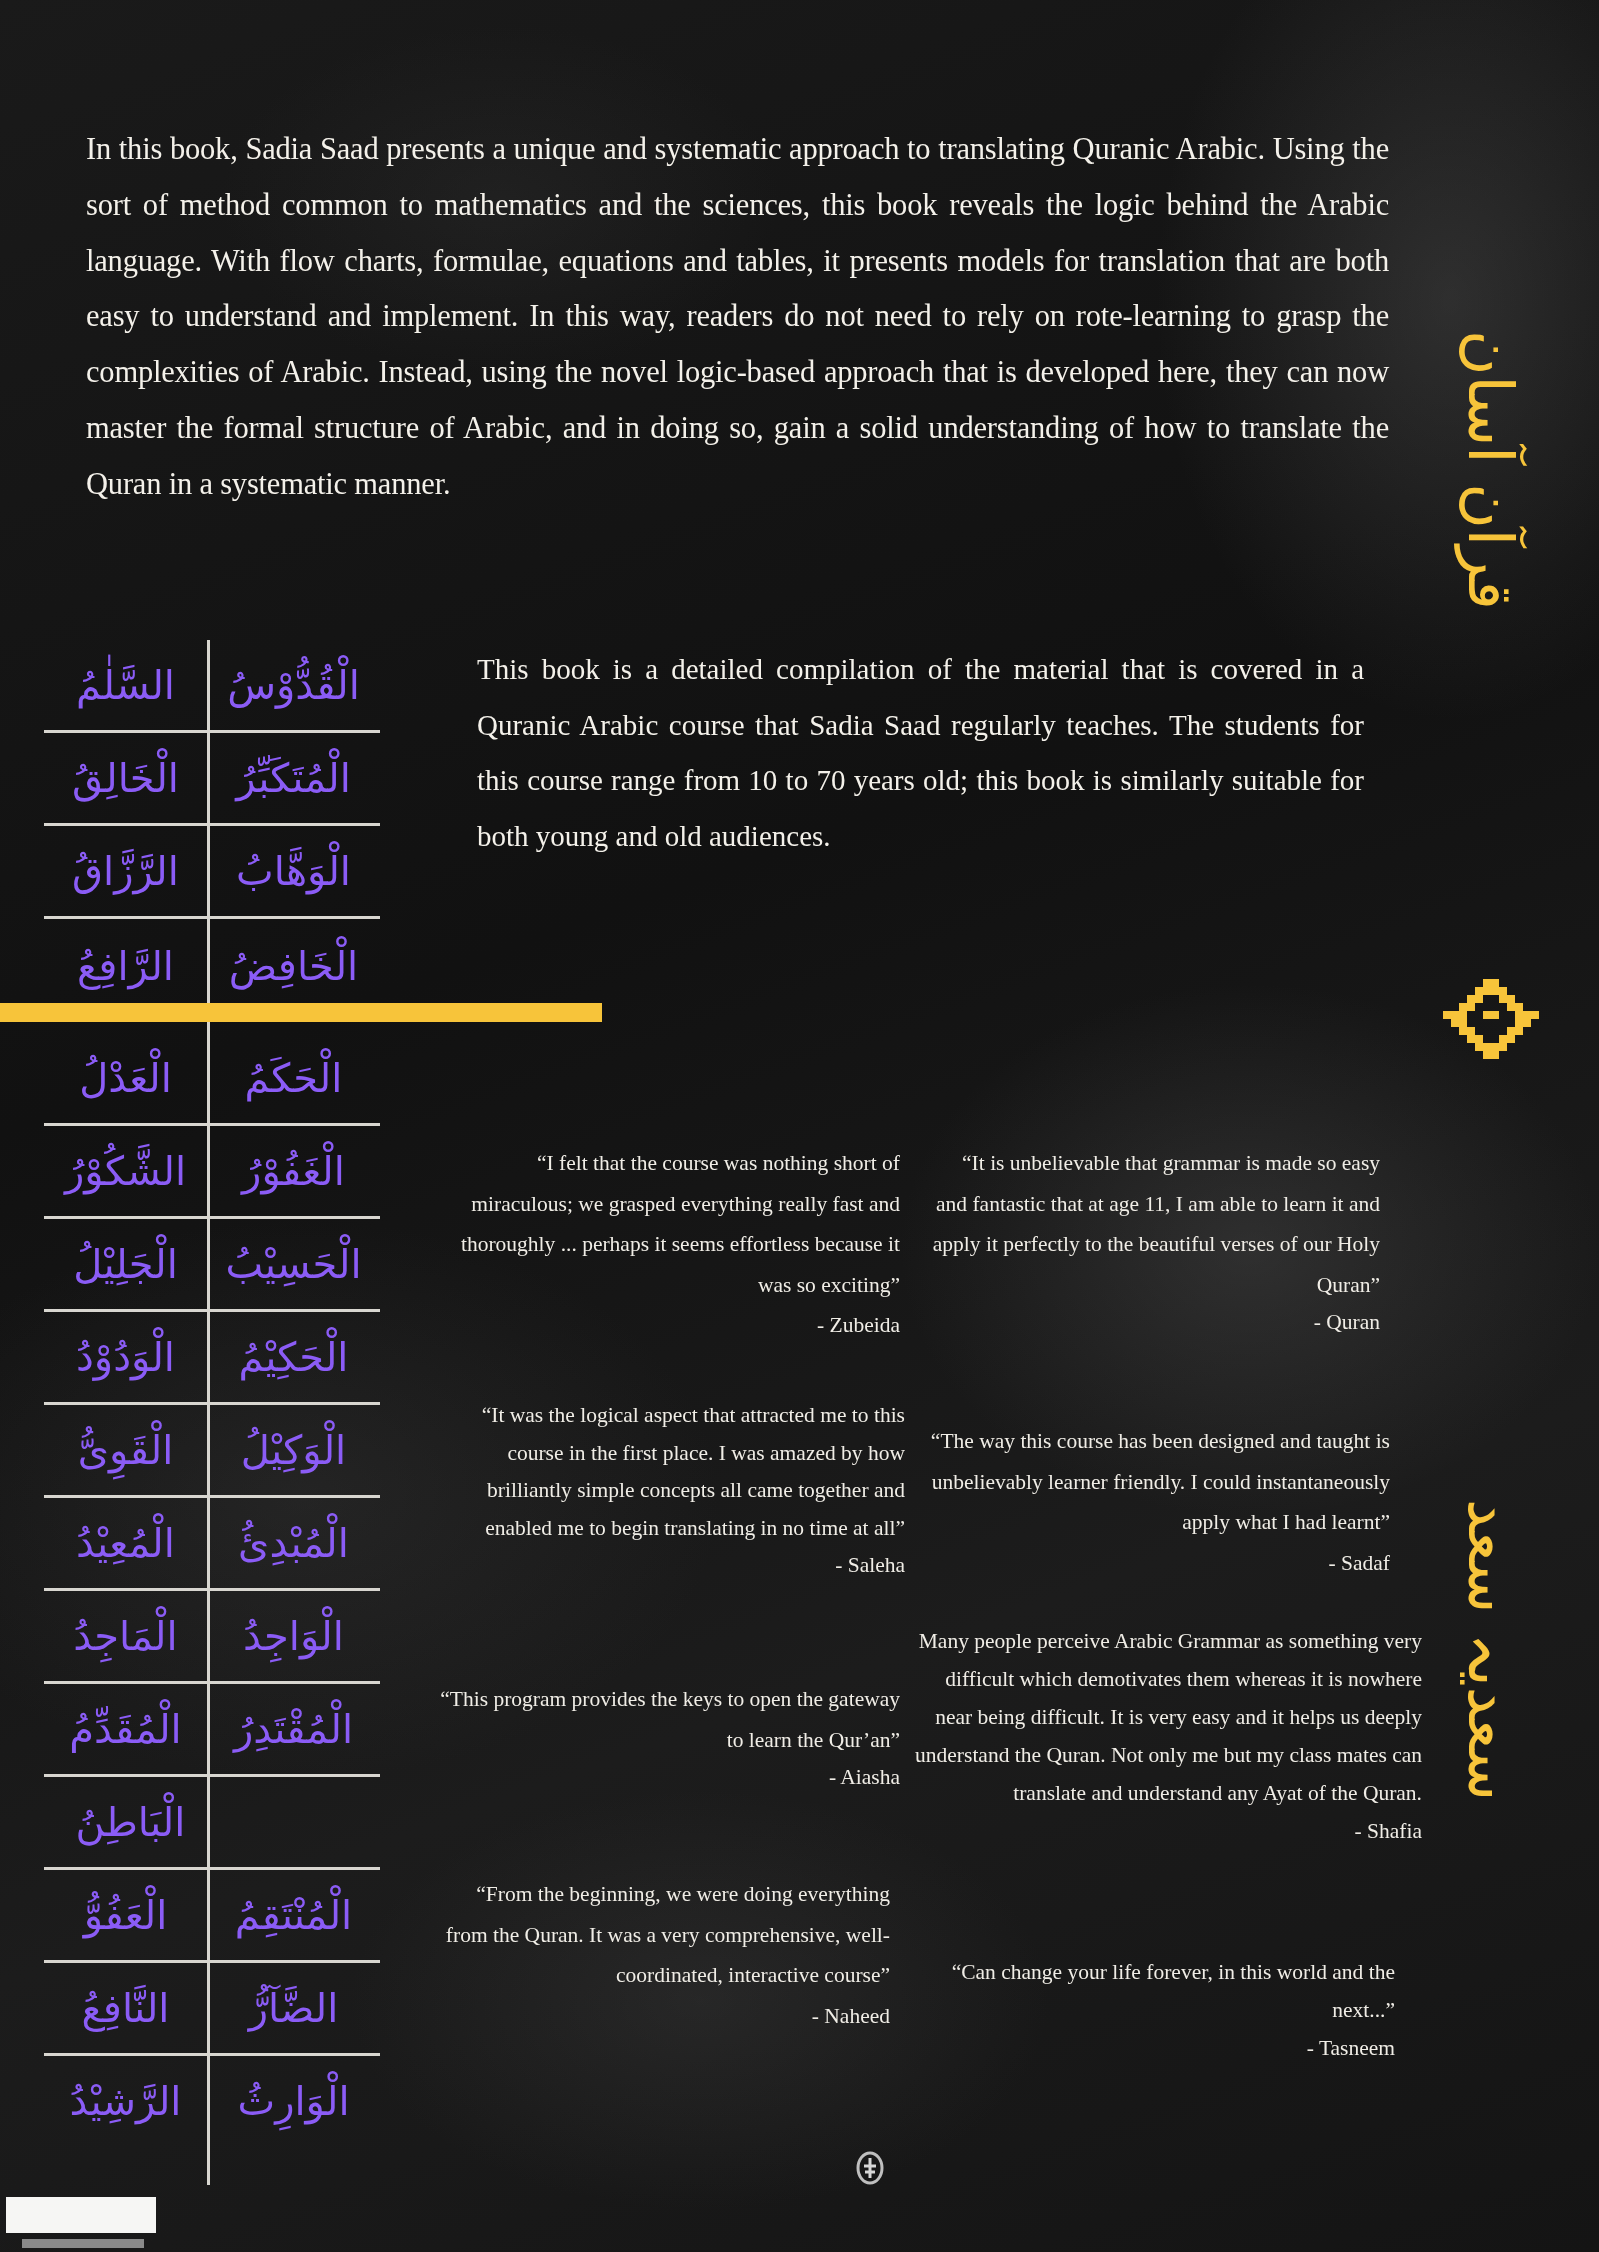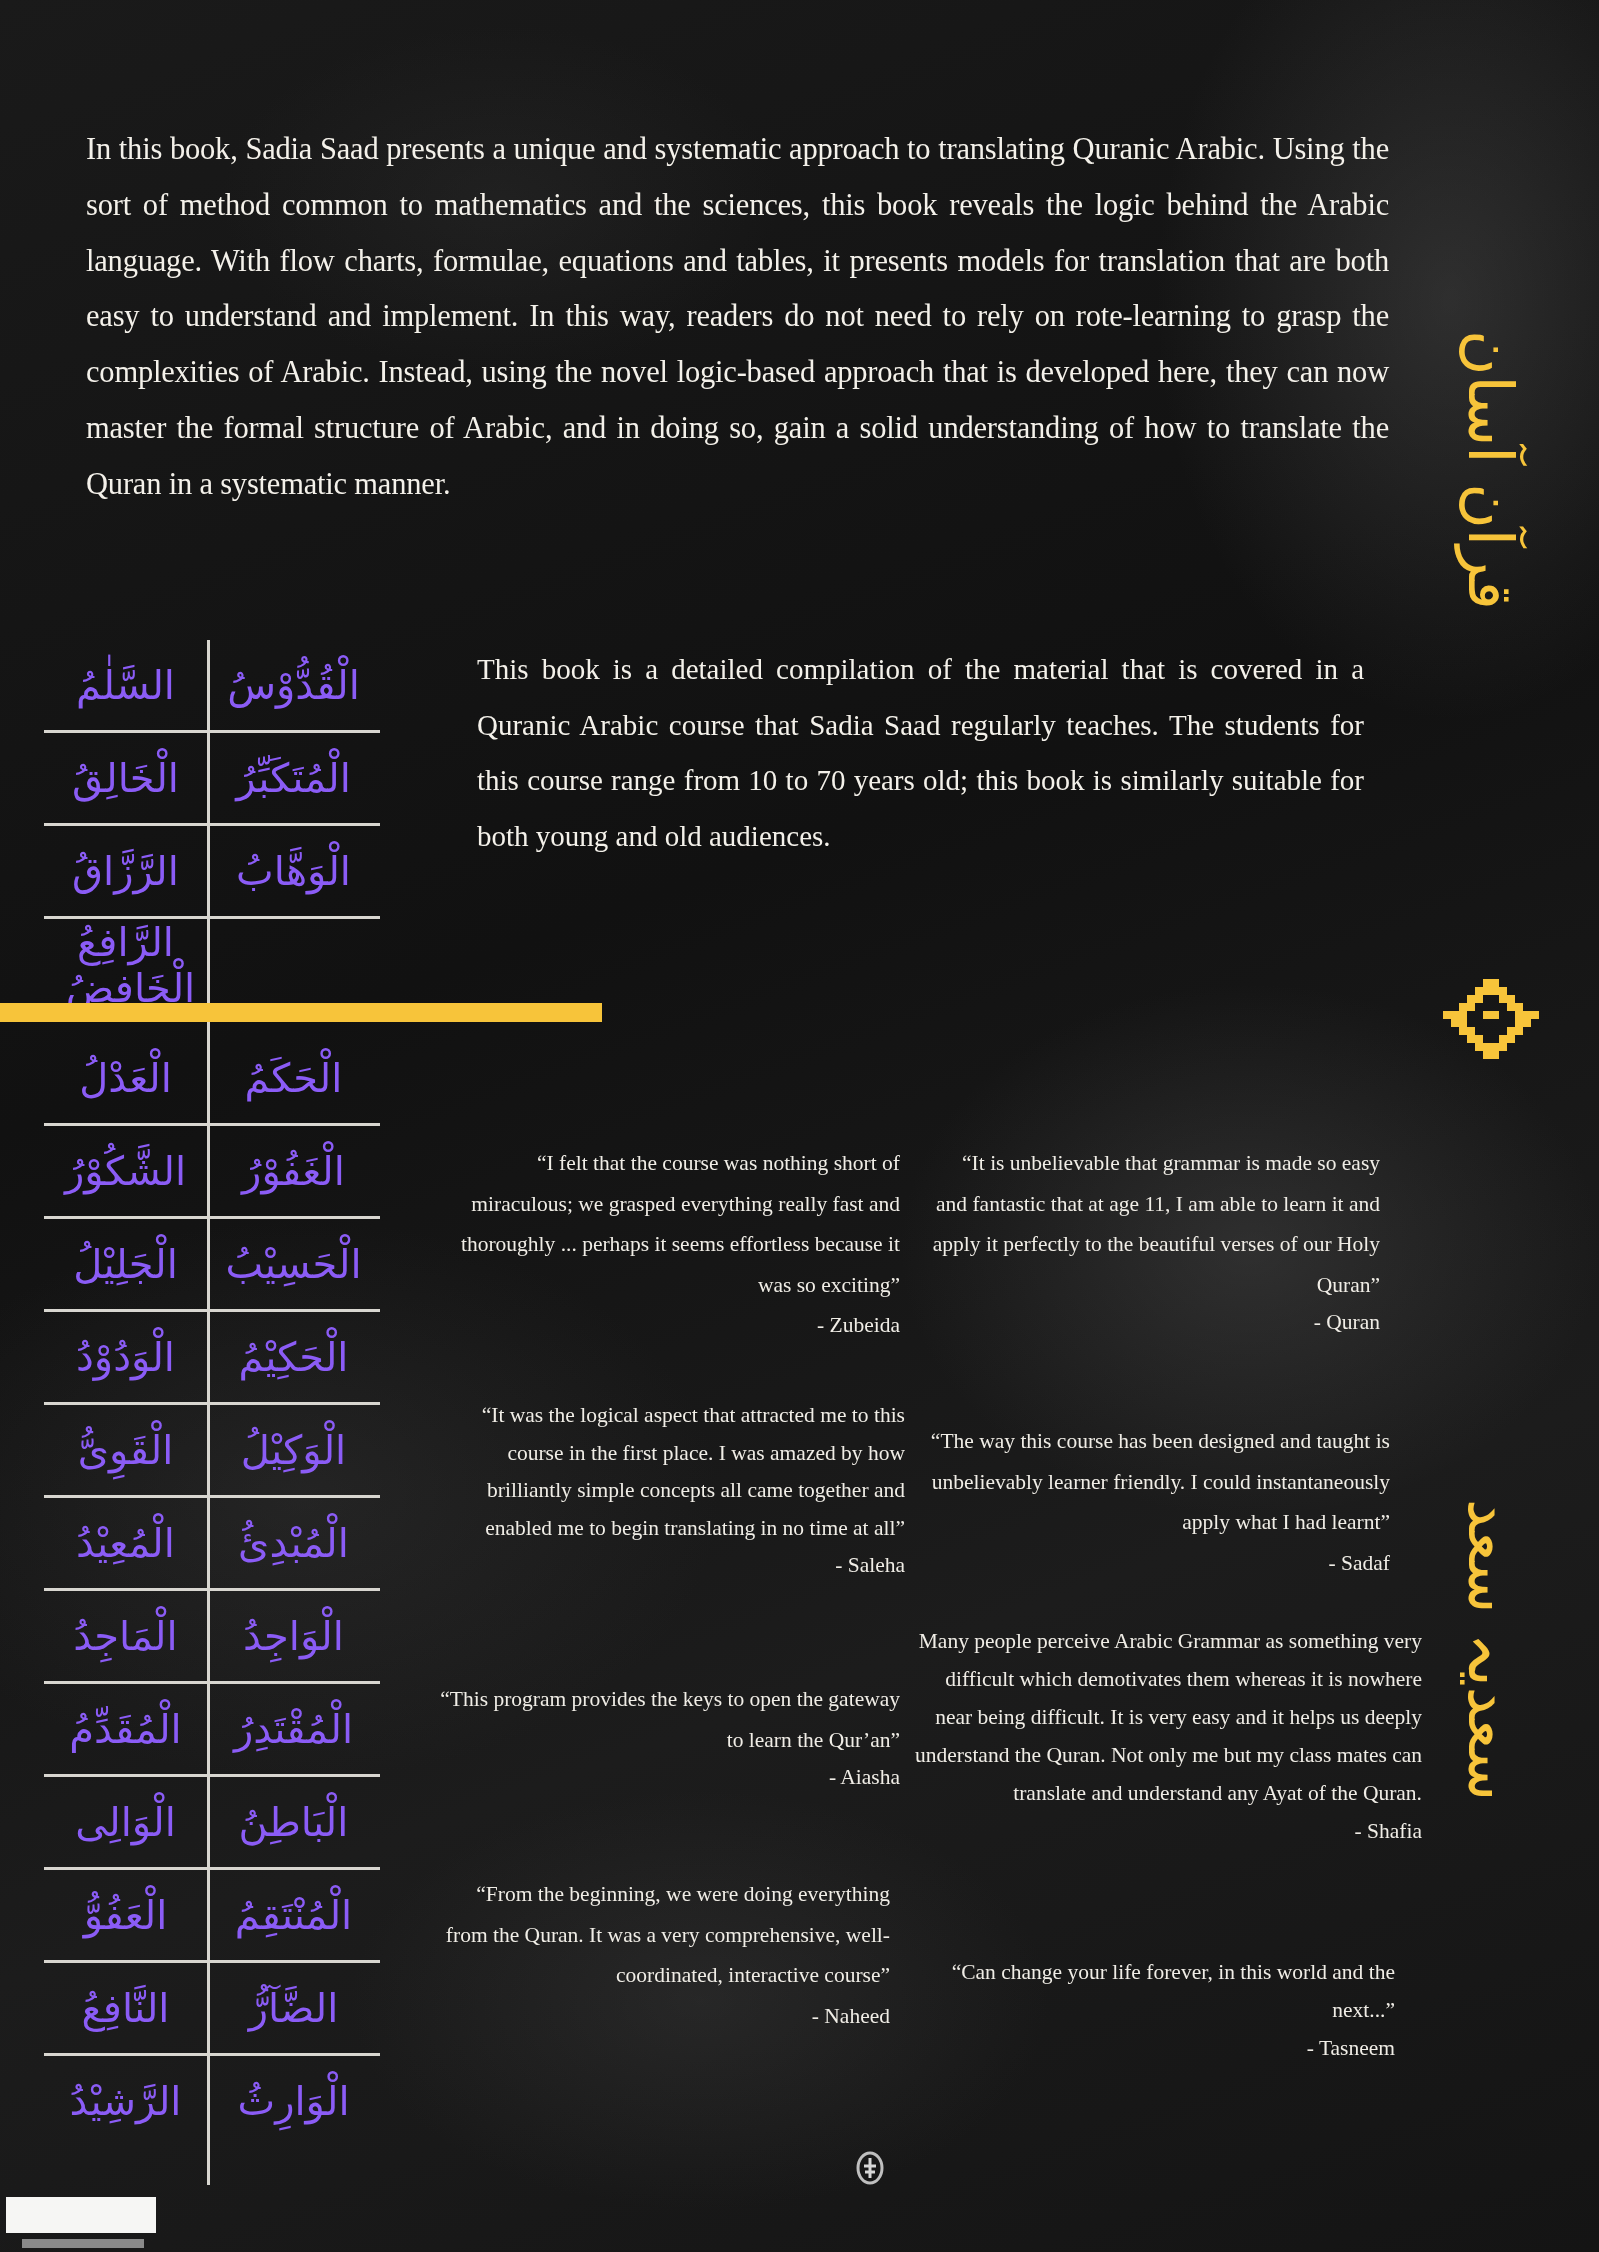--- a/index.html
+++ b/index.html
@@ -31,21 +31,21 @@
   }
   .names-divider {
     position:absolute; left:163px; top:0; width:3px; height:1545px;
     background:#d8d6d0;
   }
   .name-row {
     position:relative; height:90px; display:flex;
     border-bottom:3px solid #d8d6d0;
   }
   .name-row.last { border-bottom:none; }
-  .name-row.gap { border-bottom:none; height:94px;flex-direction:column; }
+  .name-row.gap { border-bottom:none; height:94px; }
   .name-cell {
     width:163px; display:flex; align-items:center; justify-content:center;
     font-family:"DejaVu Sans",sans-serif; font-size:40px; color:#8b5cf6;
     direction:rtl;
   }
   .name-cell.right { width:173px; }
   .yellow-bar {
     position:absolute; left:0; top:1003px; width:602px; height:19px;
     background:#f7c43a;
   }
@@ -123,21 +123,20 @@
     </div>
   <div class="name-row">
       <div class="name-cell">الْمَاجِدُ</div>
       <div class="name-cell right">الْوَاجِدُ</div>
     </div>
   <div class="name-row">
       <div class="name-cell">الْمُقَدِّمُ</div>
       <div class="name-cell right">الْمُقْتَدِرُ</div>
     </div>
   <div class="name-row">
-      <div class="name-cell">الْوَالِى</div>
       <div class="name-cell right">الْبَاطِنُ</div>
     </div>
   <div class="name-row">
       <div class="name-cell">الْعَفُوُّ</div>
       <div class="name-cell right">الْمُنْتَقِمُ</div>
     </div>
   <div class="name-row">
       <div class="name-cell">النَّافِعُ</div>
       <div class="name-cell right">الضَّآرُّ</div>
     </div>

